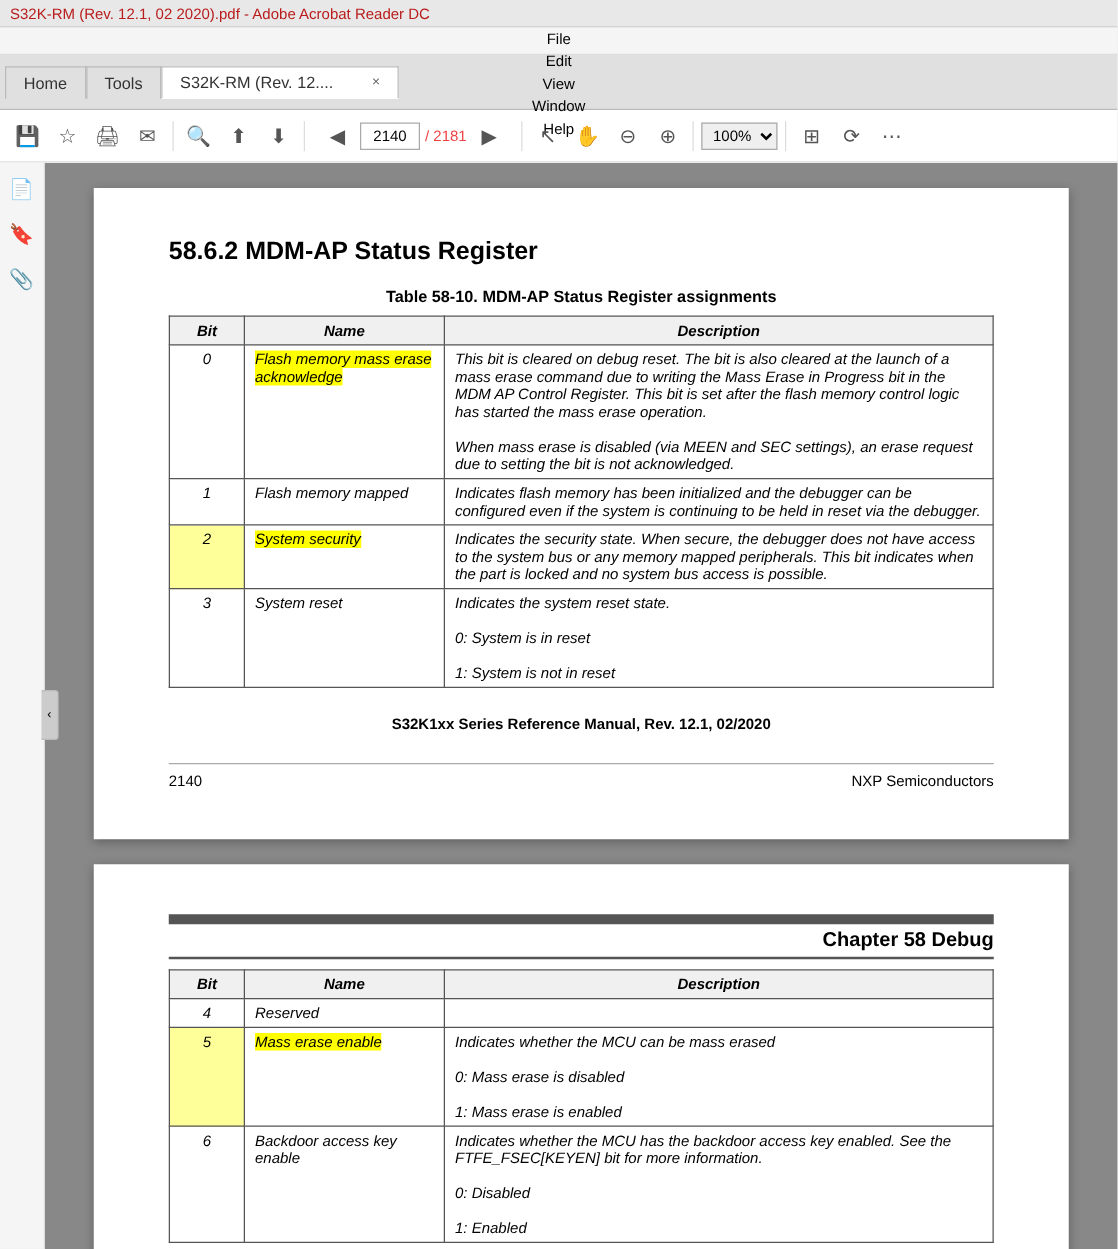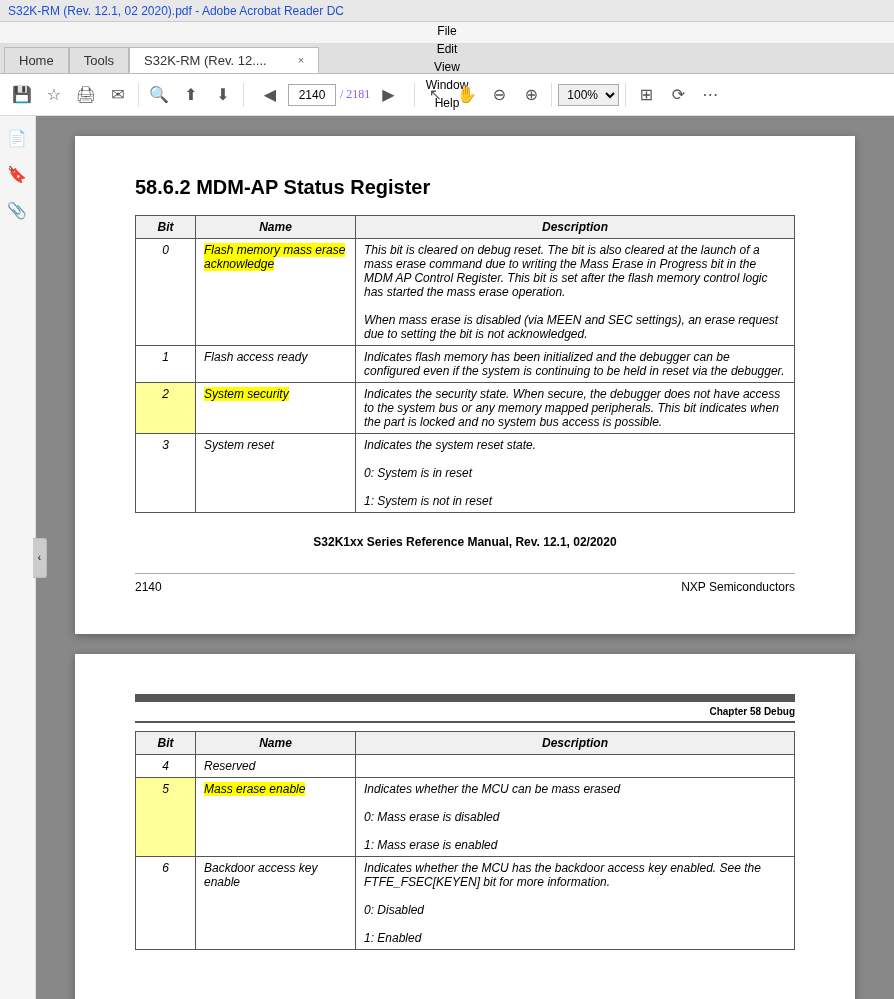--- a/index.html
+++ b/index.html
@@ -6,21 +6,21 @@
     body { font-family: Arial, sans-serif; font-size: 13px; background: #f0f0f0; width: 894px; height: 999px; overflow: hidden; }
 
     
     #titlebar {
       background: #e8e8e8;
       height: 22px;
       display: flex;
       align-items: center;
       padding: 0 8px;
       font-size: 12px;
-      color: #1d4ed8;
+      color: #b91c1c;
       border-bottom: 1px solid #ccc;
     }
 
     
     #menubar {
       background: #f5f5f5;
       height: 22px;
       display: flex;
       align-items: center;
       padding: 0 4px;
@@ -29,23 +29,23 @@
       flex-direction: column;
     }
     #menubar span {
       padding: 2px 8px;
       cursor: pointer;
     }
 
     
     #tabbar {
       background: #e0e0e0;
-      height: 30px;
-      display: flex;
-      align-items: flex-end;
+      height: 44px;
+      display: flex;
+      align-items: center;
       border-bottom: 1px solid #bbb;
     }
     .tab {
       height: 26px;
       padding: 0 14px;
       display: flex;
       align-items: center;
       font-size: 13px;
       cursor: pointer;
       border-top: 1px solid #bbb;
@@ -95,21 +95,21 @@
       gap: 4px;
       margin: 0 6px;
     }
     .page-input {
       width: 48px;
       height: 22px;
       text-align: center;
       border: 1px solid #aaa;
       font-size: 12px;
     }
-    .page-total { font-size: 12px; color: #8b5cf6; font-family: Liberation Serif, serif; }
+    .page-total { font-size: 12px; color: #ef4444; }
     .zoom-select {
       height: 22px;
       border: 1px solid #aaa;
       font-size: 12px;
       padding: 0 4px;
     }
 
     
     #main {
       display: flex;
@@ -236,21 +236,21 @@
       text-align: center;
       font-size: 12px;
       margin-top: 10px;
       font-weight: bold;
     }
 
     
     .chapter-header {
       text-align: right;
       font-weight: bold;
-      font-size: 10px;
+      font-size: 16px;
       margin-bottom: 8px;
       padding-bottom: 4px;
       border-bottom: 2px solid #555;
     }
     .chapter-header-bar {
       height: 8px;
       background: #555;
       margin-bottom: 4px;
     }
   </style>
@@ -324,20 +324,21 @@
     <div class="panel-icon">📎</div>
   </div>
 
   <div id="collapse-btn" style="top:calc(50% - 20px);">‹</div>
 
   <div id="content-area">
 
     <div class="page">
       <div class="section-heading">58.6.2   MDM-AP Status Register</div>
 
+      <div class="table-title">Table 58-10.   MDM-AP Status Register assignments</div>
 
       <table class="reg-table">
         <thead>
           <tr>
             <th>Bit</th>
             <th>Name</th>
             <th>Description</th>
           </tr>
         </thead>
         <tbody>
@@ -345,21 +346,21 @@
             <td>0</td>
             <td><span class="highlight-yellow">Flash memory mass erase acknowledge</span></td>
             <td>
               This bit is cleared on debug reset. The bit is also cleared at the launch of a mass erase command due to writing the Mass Erase in Progress bit in the MDM AP Control Register. This bit is set after the flash memory control logic has started the mass erase operation.
               <br><br>
               When mass erase is disabled (via MEEN and SEC settings), an erase request due to setting the bit is not acknowledged.
             </td>
           </tr>
           <tr>
             <td>1</td>
-            <td>Flash access ready</td>
+            <td>Flash memory mapped</td>
             <td>Indicates flash memory has been initialized and the debugger can be configured even if the system is continuing to be held in reset via the debugger.</td>
           </tr>
           <tr>
             <td style="background:#ffff99;">2</td>
             <td><span class="highlight-yellow">System security</span></td>
             <td>Indicates the security state. When secure, the debugger does not have access to the system bus or any memory mapped peripherals. This bit indicates when the part is locked and no system bus access is possible.</td>
           </tr>
           <tr>
             <td>3</td>
             <td>System reset</td>

